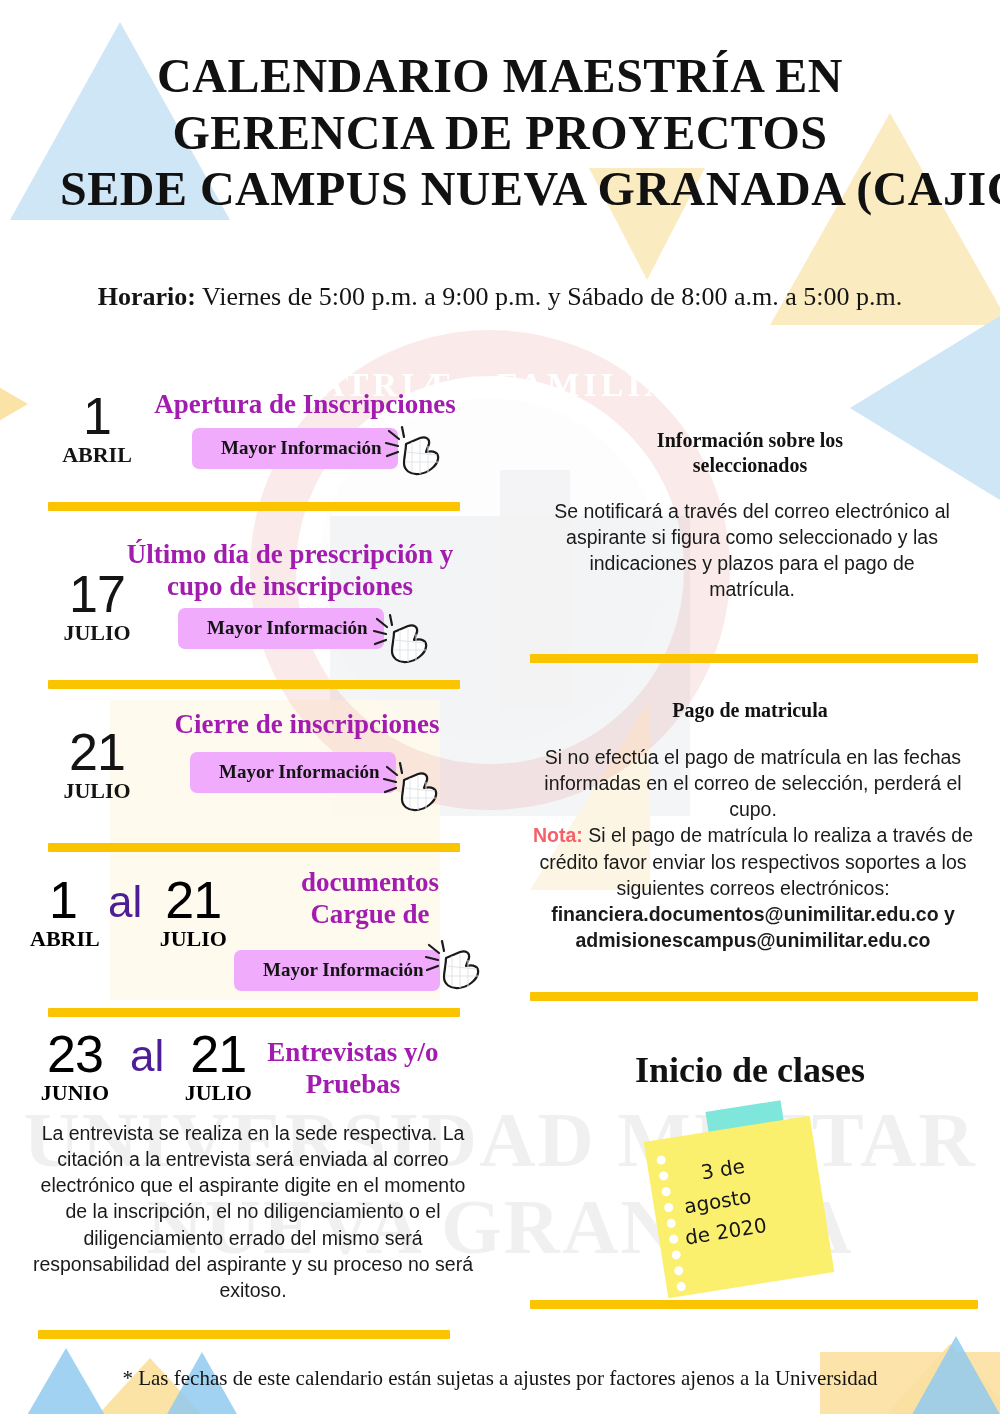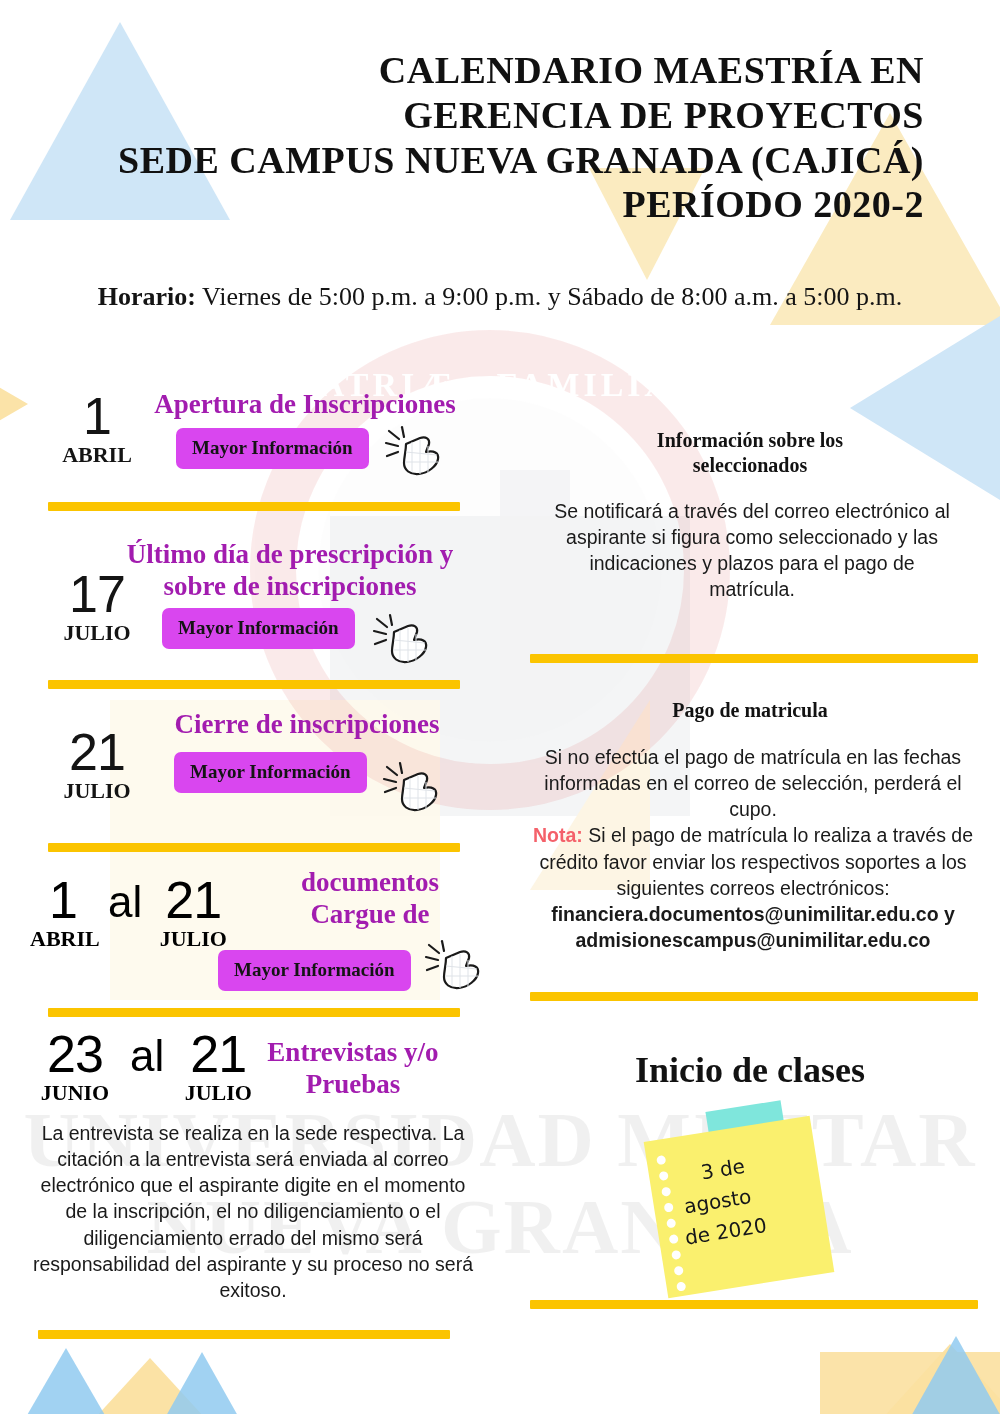--- a/index.html
+++ b/index.html
@@ -36,23 +36,23 @@
     letter-spacing:4px;color:#ffffff;
   }
   .wm-text{
     position:absolute;left:0;top:0;width:1000px;text-align:center;
     font-family:"Liberation Serif",serif;font-weight:700;
     color:#000;opacity:.055;letter-spacing:2px;pointer-events:none;
   }
 
   
   .title{
-    position:absolute;left:44px;top:48px;width:880px;text-align:right;
-    font-family:"Liberation Serif",serif;font-weight:700;
-    font-size:38px;line-height:1.18;color:#111;letter-spacing:.5px;
+    position:absolute;left:60px;top:48px;width:880px;text-align:center;
+    font-family:"Liberation Serif",serif;font-weight:700;
+    font-size:48px;line-height:1.18;color:#111;letter-spacing:.5px;
   }
   .title div{white-space:nowrap;}
   .schedule{
     position:absolute;left:20px;top:282px;width:960px;text-align:center;
     font-family:"Liberation Serif",serif;font-size:26px;color:#141414;
   }
   .schedule b{font-weight:700;}
   .date-block{
     position:absolute;text-align:center;color:#141414;
   }
@@ -62,34 +62,34 @@
   }
   .date-mon{
     font-family:"Liberation Serif",serif;font-weight:700;
     font-size:22px;line-height:1.1;margin-top:2px;
   }
   .date-range{
     position:absolute;display:flex;align-items:flex-start;gap:12px;
   }
   .date-al{
     font-family:"Liberation Sans",sans-serif;font-size:44px;
-    line-height:1;align-self:flex-start;margin-top:4px;color:#000000;
+    line-height:1;align-self:flex-start;margin-top:4px;color:#4c1d95;
   }
 
   .ev-title{
     position:absolute;text-align:center;color:#a21caf;
     font-family:"Liberation Serif",serif;font-weight:700;
     font-size:27px;line-height:1.2;
   }
 
   .btn{
-    position:absolute;background:#d946ef;border-radius:7px;
-    padding:9px 16px 10px 16px;
-    font-family:"Liberation Serif",serif;font-weight:700;
-    font-size:19px;color:#141414;white-space:nowrap;text-align:center;
+    position:absolute;background:#f0abfc;border-radius:7px;
+    padding:9px 16px 10px 29px;
+    font-family:"Liberation Serif",serif;font-weight:700;
+    font-size:19px;color:#141414;white-space:nowrap;text-align:center;margin-left:16px;
   }
   .cursor{position:absolute;width:62px;height:56px;}
 
   .bar{position:absolute;height:9px;background:#FBC400;border-radius:1px;}
 
   .sec-title{
     position:absolute;text-align:center;color:#121212;
     font-family:"Liberation Serif",serif;font-weight:700;
     font-size:20px;line-height:1.25;
   }
@@ -156,21 +156,20 @@
     <div class="seal-inner"></div>
     <div class="seal-motto">PATRIÆ · FAMILIÆ</div>
   </div>
   <div class="wm-text" style="top:1095px;font-size:78px;">UNIVERSIDAD MILITAR</div>
   <div class="wm-text" style="top:1182px;font-size:78px;">NUEVA GRANADA</div>
 
   <div class="title">
     <div>CALENDARIO MAESTRÍA EN</div>
     <div>GERENCIA DE PROYECTOS</div>
     <div>SEDE CAMPUS NUEVA GRANADA (CAJICÁ)</div>
-    <div>PERÍODO 2020-2</div>
   </div>
 
   <div class="schedule">
     <b>Horario:</b><span> Viernes de 5:00 p.m. a 9:00 p.m. y Sábado de 8:00 a.m. a 5:00 p.m.</span>
   </div>
 
   <div class="date-block" style="left:52px;top:392px;width:90px;">
     <div class="date-num">1</div>
     <div class="date-mon">ABRIL</div>
   </div>
@@ -193,21 +192,21 @@
     </g>
   </svg>
   <div class="bar" style="left:48px;top:502px;width:412px;"></div>
 
   <div class="date-block" style="left:42px;top:570px;width:110px;">
     <div class="date-num">17</div>
     <div class="date-mon">JULIO</div>
   </div>
   <div class="ev-title" style="left:100px;top:538px;width:380px;">
     <div>Último día de prescripción y</div>
-    <div>sobre de inscripciones</div>
+    <div>cupo de inscripciones</div>
   </div>
   <div class="btn" style="left:162px;top:608px;">Mayor Información</div>
   <svg class="cursor" style="left:370px;top:612px;" viewBox="0 0 62 56">
     <g fill="none" stroke="#1a1a1a" stroke-width="2.2" stroke-linecap="round">
       <path d="M4 19 L16 22"></path>
         <path d="M7 7 L17 15"></path>
         <path d="M20 3 L22 13"></path>
         <path d="M5 32 L16 28"></path>
     </g>
     <path d="M24 20 L38 14 C44 12 48 15 47 20 L44 28 C52 26 57 29 56 35 C55 42 46 49 37 50 C28 51 22 46 22 39 C22 33 24 27 24 20 Z" fill="#ffffff" stroke="#1a1a1a" stroke-width="2.2" stroke-linejoin="round"></path>
@@ -339,14 +338,15 @@
   <div class="bar" style="left:530px;top:1300px;width:448px;"></div>
 
   <div class="deco tri" style="left:40px;top:1358px;border-width:0 110px 120px 110px;border-color:transparent transparent #FBE0A0 transparent;opacity:.95;"></div>
   <div class="deco tri" style="left:8px;top:1348px;border-width:0 58px 100px 58px;border-color:transparent transparent #90CAF0 transparent;opacity:.85;"></div>
   <div class="deco tri" style="left:148px;top:1352px;border-width:0 54px 96px 54px;border-color:transparent transparent #90CAF0 transparent;opacity:.85;"></div>
 
   <div class="deco" style="left:820px;top:1352px;width:180px;height:62px;background:#FBE0A0;opacity:.9;"></div>
   <div class="deco tri" style="left:850px;top:1344px;border-width:0 100px 110px 100px;border-color:transparent transparent #FBE0A0 transparent;opacity:.95;"></div>
   <div class="deco tri" style="left:900px;top:1336px;border-width:0 56px 100px 56px;border-color:transparent transparent #90CAF0 transparent;opacity:.85;"></div>
 
+  <div class="footnote">* Las fechas de este calendario están sujetas a ajustes por factores ajenos a la Universidad</div>
 
 </div>
 
 </body></html>

